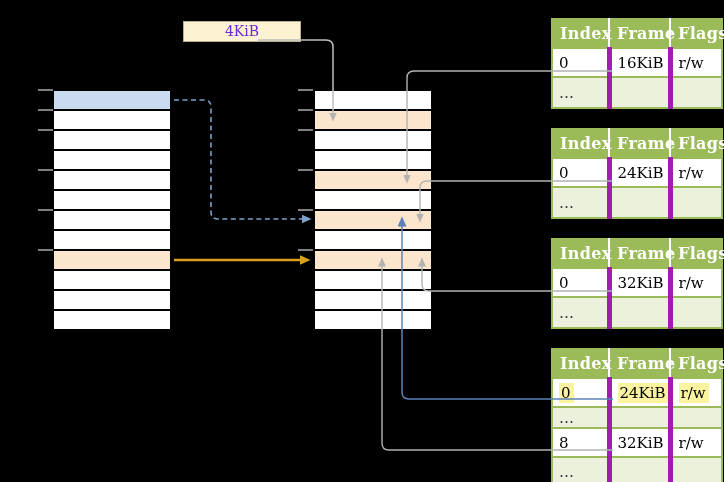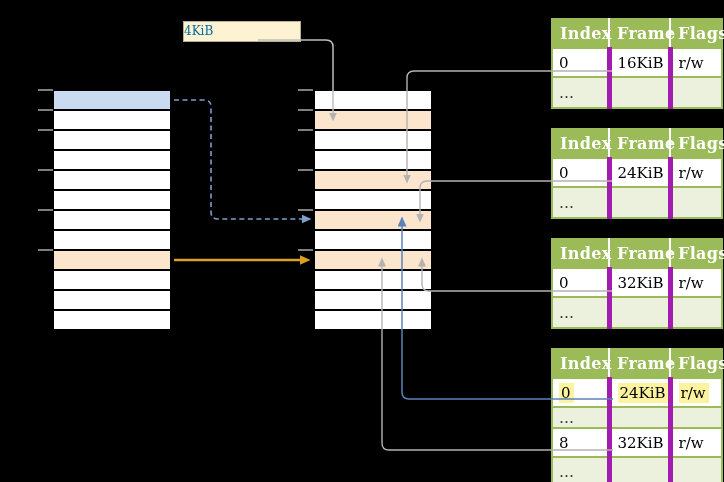--- a/index.html
+++ b/index.html
@@ -13,21 +13,21 @@
     background:transparent;
   }
   .mem-row { height:18px; background:#fff; border-top:2px solid #000; }
   .mem-row:first-child { border-top:none; }
   .tick { position:absolute; width:15px; height:2px; background:#7f7f7f; }
 
   
   .sizebox {
     position:absolute; left:183px; top:21px; width:118px; height:21px;
     background:#fdf2d2; border:1px solid #b9ae8d; box-sizing:border-box;
-    line-height:19px; font-size:12px; color:#0369a1;
+    text-align:center; line-height:19px; font-size:14px; color:#6d28d9;
   }
 
   
   table.ptable {
     position:absolute; left:551px; width:170px; table-layout:fixed;
     border-collapse:collapse; border:2px solid #9bbb59; background:#fff;
     font-size:15px;
   }
   .ptable th {
     background:#9bbb59; color:#fff; font-weight:bold; text-align:left;

